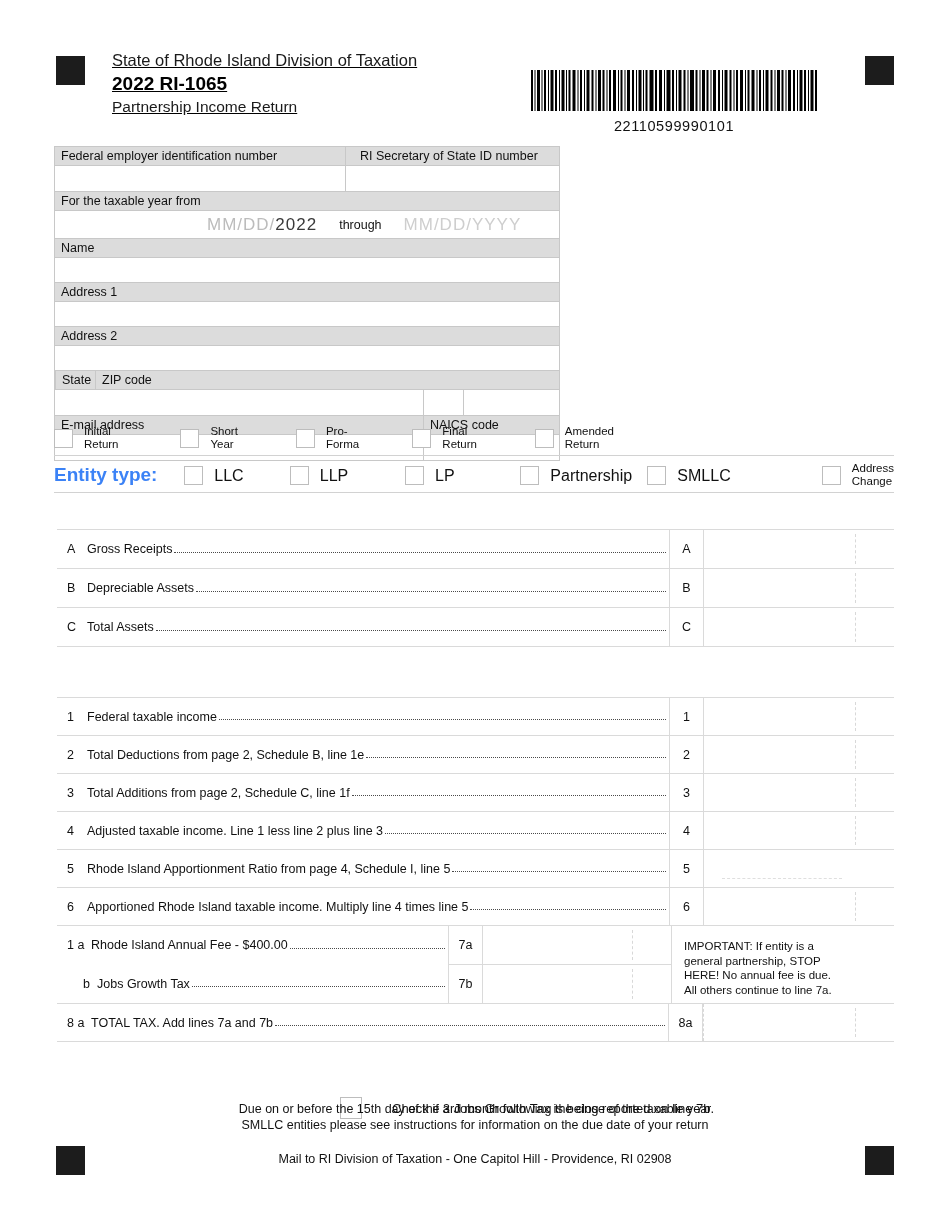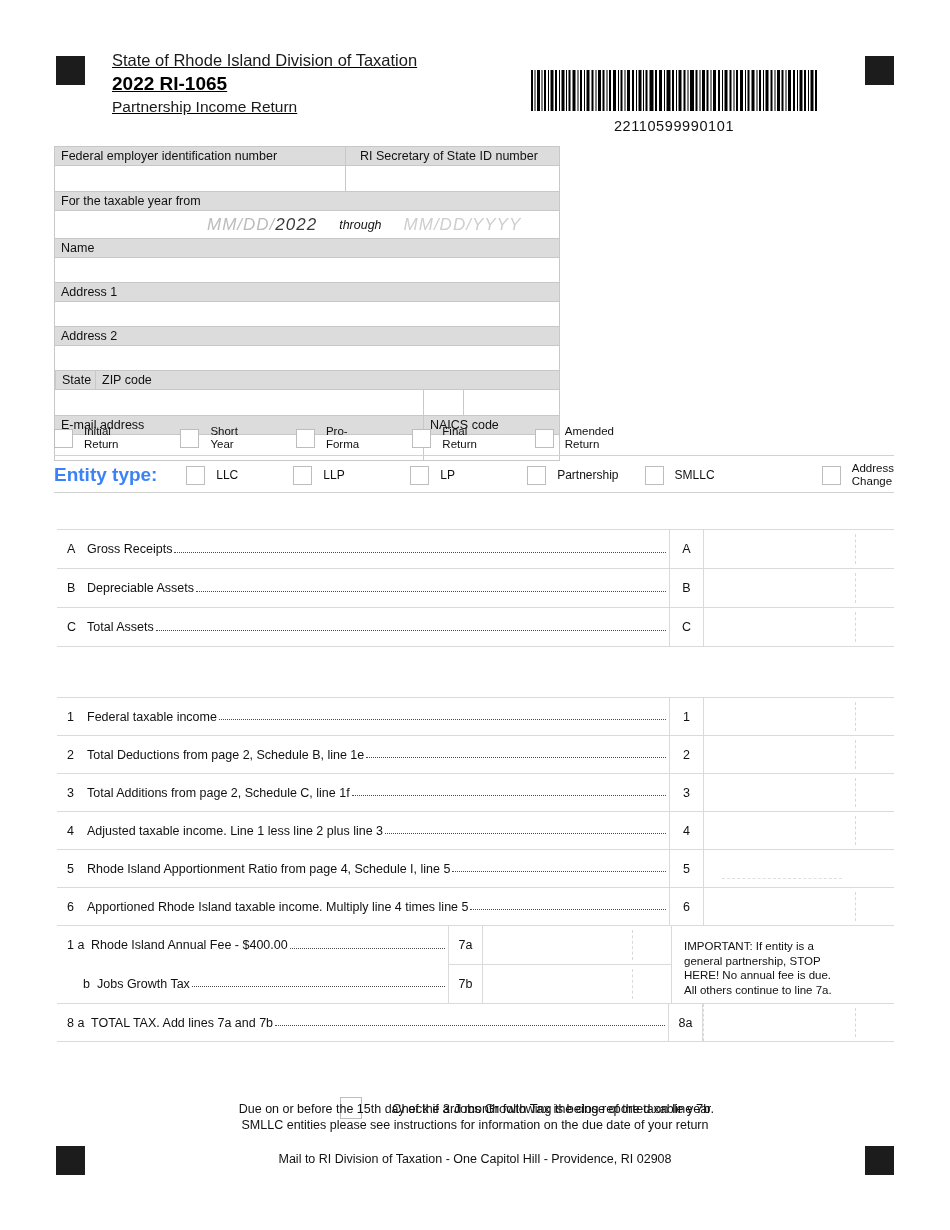--- a/index.html
+++ b/index.html
@@ -108,21 +108,20 @@
   .sep-v { border-left: 1px solid #c8c8c8; }
   .sep-b { border-bottom: 1px solid #c8c8c8; }
 
   .date-entry {
     background: #fff;
     height: 27px;
     display: flex;
     align-items: center;
     font-size: 17px;
     letter-spacing: 1px;
-    font-style: italic;
   }
   .date-a { margin-left: 152px; color: #bcbcbc; }
   .date-a b { color: #3a3a3a; font-weight: normal; }
   .date-through {
     font-size: 12.5px;
     letter-spacing: 0;
     margin-left: 22px;
     color: #111;
   }
   .date-b { margin-left: 22px; color: #cecece; }
@@ -156,21 +155,21 @@
     margin-left: 11px;
     color: #111;
     white-space: pre-line;
   }
   .entity-word {
     font-size: 19px;
     font-weight: bold;
     color: #3b82f6;
     width: 118px;
   }
-  .chk-label-1 { font-size: 12px; }
+  .chk-label-1 { font-size: 16px; }
 
   .hline {
     position: absolute;
     left: 54px;
     width: 840px;
     border-top: 1px solid #d2d2d2;
   }
   .hline-a { top: 455px; }
   .hline-b { top: 492px; }
 

